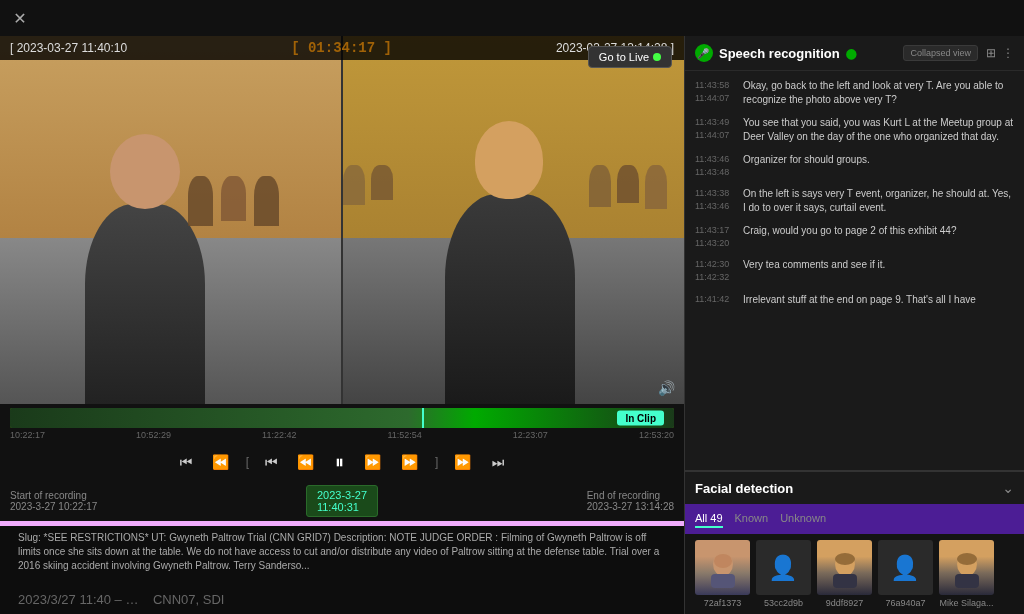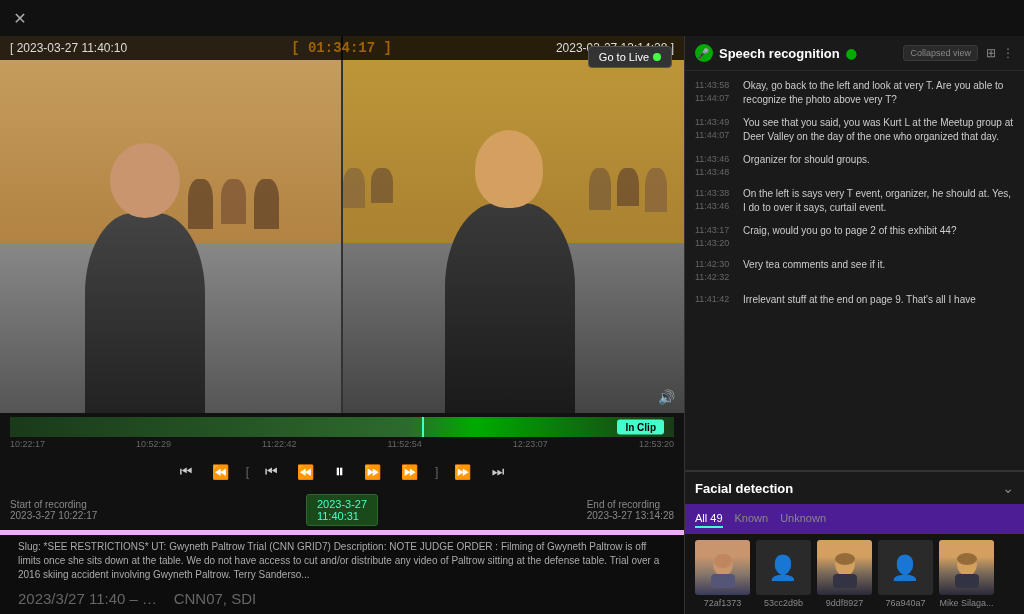--- a/index.html
+++ b/index.html
@@ -242,22 +242,22 @@
       background: #0d0d0d;
       padding: 5px 18px;
       font-size: 10px;
       color: #aaa;
       flex-shrink: 0;
       line-height: 1.4;
       border-top: 5px solid #f0abfc;
     }
     .slug-source {
       color: #666;
-      font-size: 15px;
-      margin-top: 6px;
+      font-size: 13px;
+      margin-top: 18px;
     }
 
     
     .right-panel {
       width: 340px;
       background: #1a1a1a;
       display: flex;
       flex-direction: column;
       border-left: 1px solid #333;
       flex-shrink: 0;

